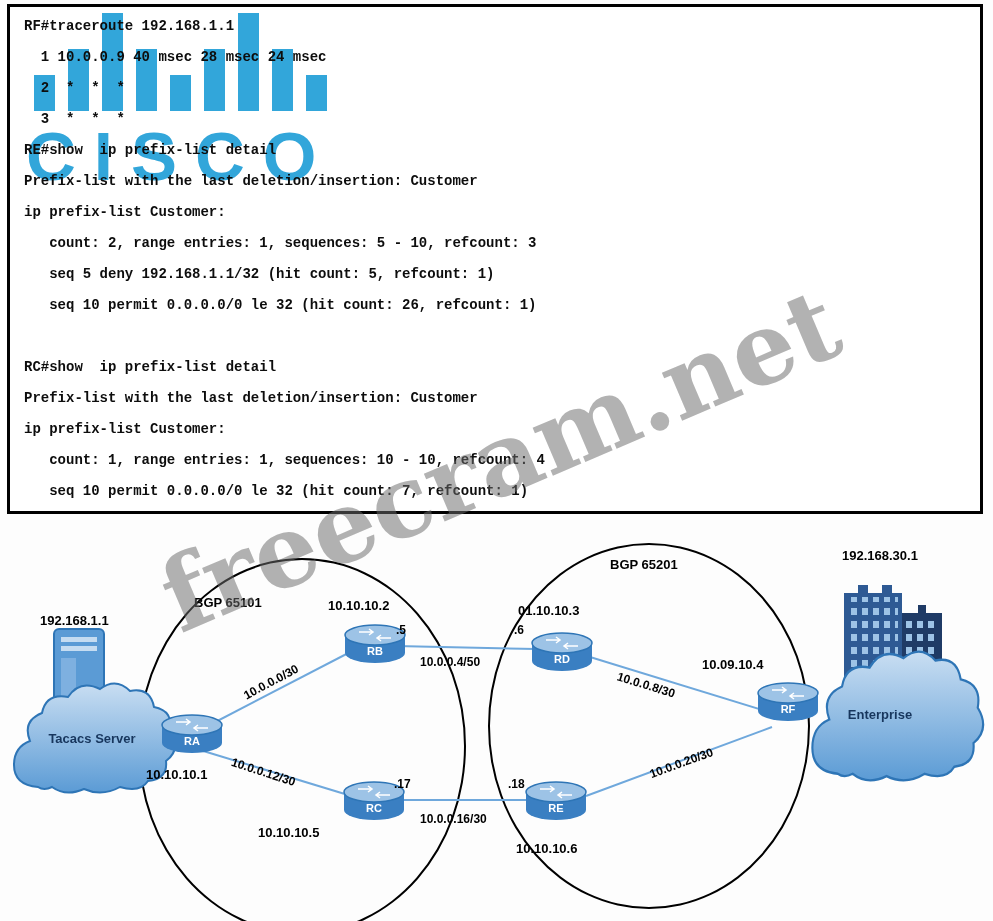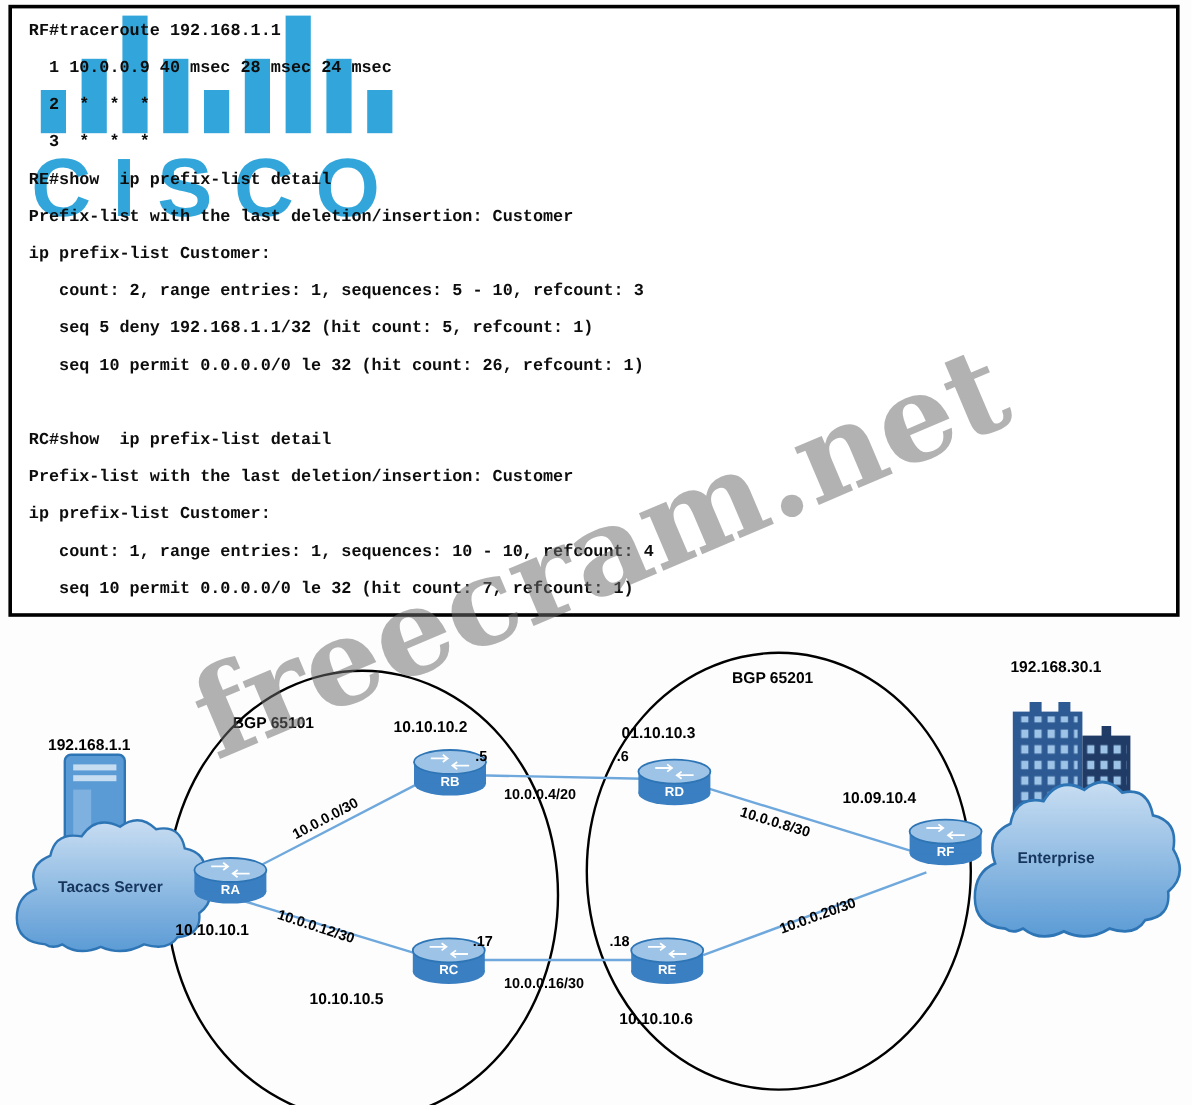--- a/index.html
+++ b/index.html
@@ -219,21 +219,21 @@
     <div class="label" id="enterprise-ip">192.168.30.1</div>
     <div class="label" id="ip-ra">10.10.10.1</div>
     <div class="label" id="ip-rb">10.10.10.2</div>
     <div class="label" id="ip-rc">10.10.10.5</div>
     <div class="label" id="ip-rd">01.10.10.3</div>
     <div class="label" id="ip-re">10.10.10.6</div>
     <div class="label" id="ip-rf">10.09.10.4</div>
 
     <div class="link-label" id="lbl-ra-rb">10.0.0.0/30</div>
     <div class="link-label" id="lbl-ra-rc">10.0.0.12/30</div>
-    <div class="link-label" id="lbl-rb-rd">10.0.0.4/20</div>
+    <div class="link-label" id="lbl-rb-rd">10.0.0.4/50</div>
     <div class="link-label" id="lbl-rc-re">10.0.0.16/30</div>
     <div class="link-label" id="lbl-rd-rf">10.0.0.8/30</div>
     <div class="link-label" id="lbl-re-rf">10.0.0.20/30</div>
 
     <div class="link-label" id="ep-rb5">.5</div>
     <div class="link-label" id="ep-rd6">.6</div>
     <div class="link-label" id="ep-rc17">.17</div>
     <div class="link-label" id="ep-re18">.18</div>
   </div>
 

